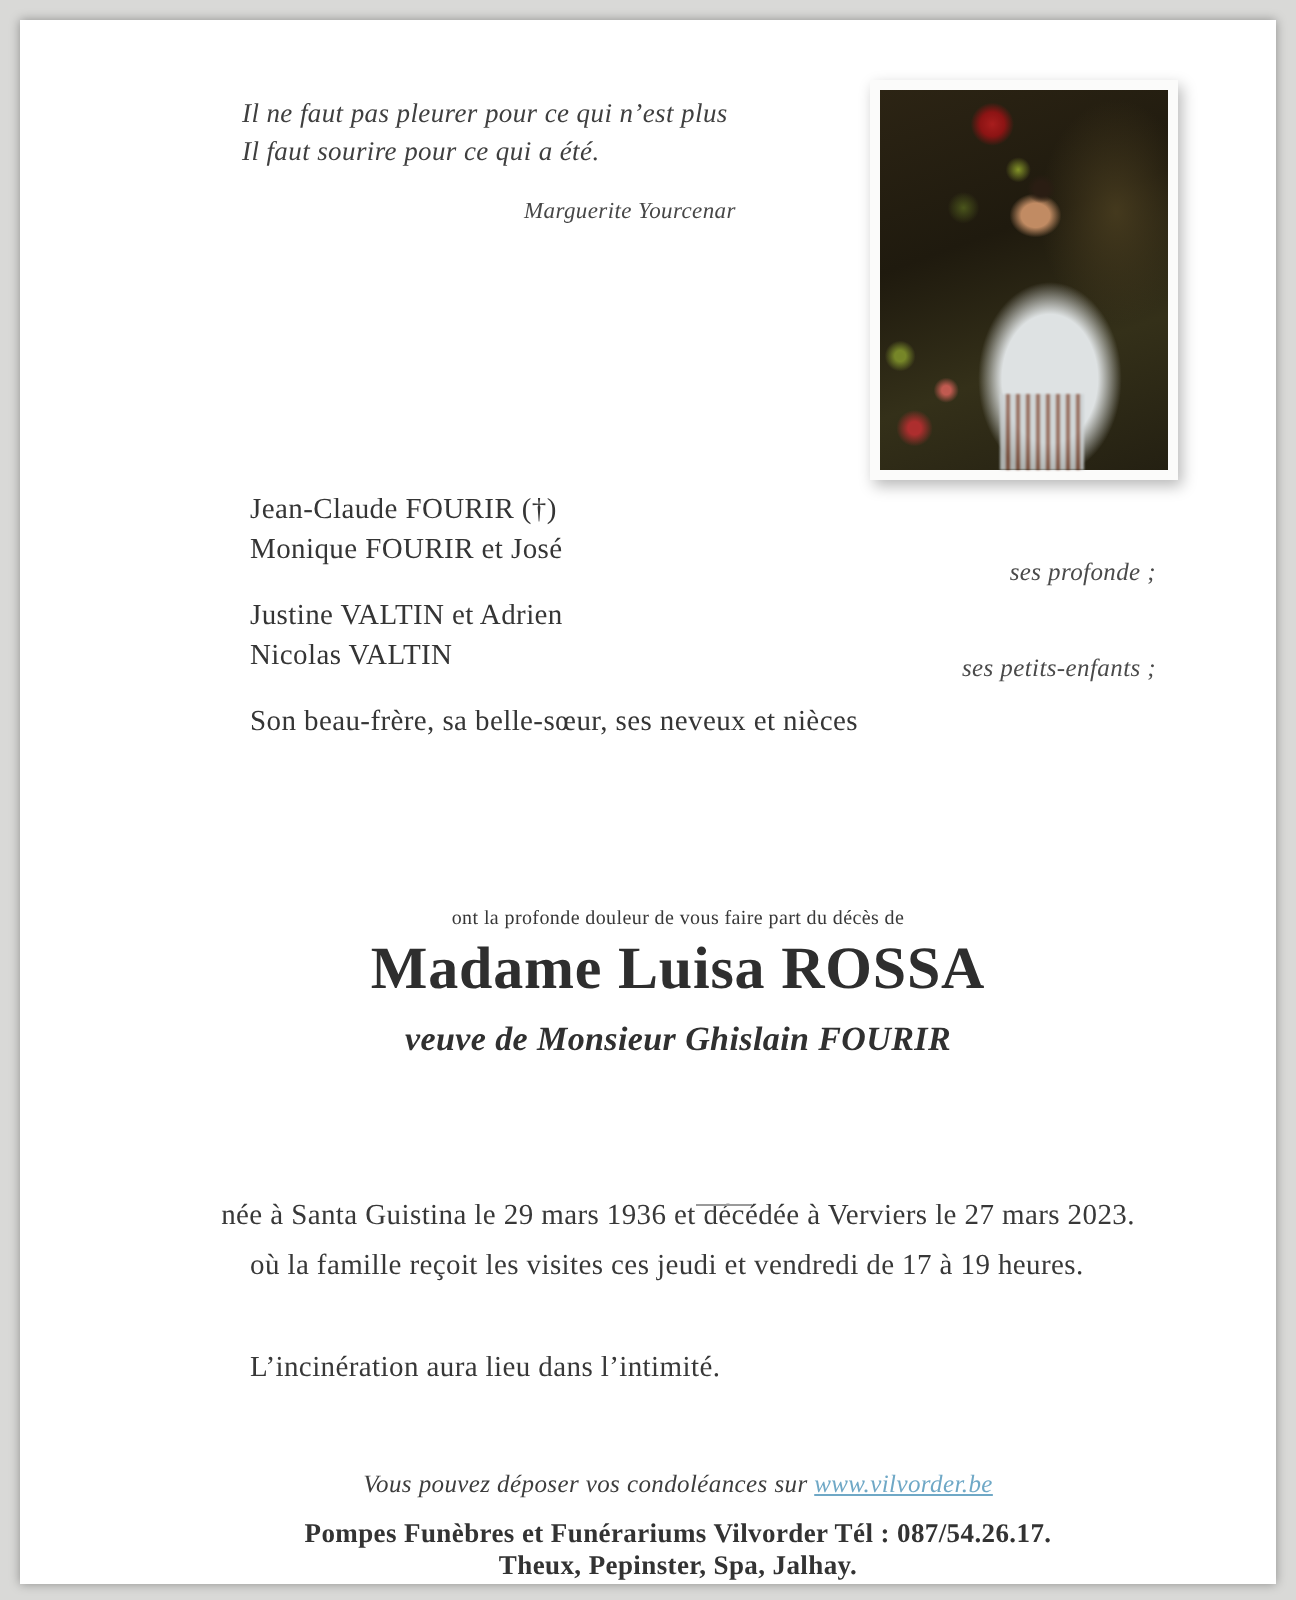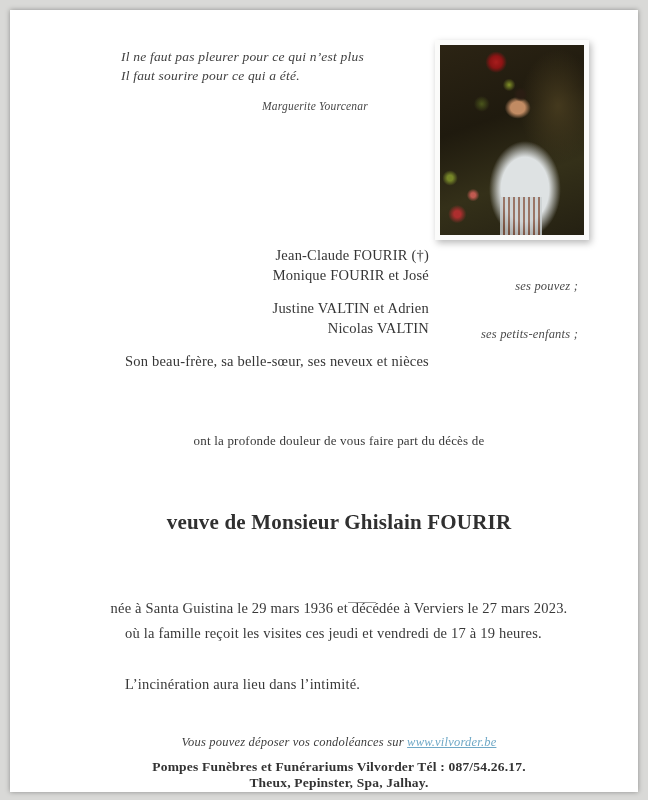--- a/index.html
+++ b/index.html
@@ -38,29 +38,29 @@
       linear-gradient(160deg,#2c2414 0%,#1f1a0e 38%,#343019 68%,#242012 100%);
     background-color:#241e10;
   }
   .photo::after{ 
     content:"";position:absolute;left:42%;bottom:0;width:42px;height:20%;
     background:repeating-linear-gradient(90deg,#cdd2d4 0 3px,#8a5a48 3px 5px);
     opacity:.8;filter:blur(.4px);
   }
   
   .names{left:115px;top:236px;font-size:14.5px;line-height:19.5px;letter-spacing:.2px;color:#353535;}
-  .names .group{margin:0 0 14px 0;text-align:right;}
+  .names .group{margin:0 0 14px 0;}
   .side-label{font-style:italic;font-size:12.5px;color:#4a4a4a;right:60px;text-align:right;letter-spacing:.2px;}
   .lbl-children{top:269px;}
   .lbl-grandchildren{top:317px;}
   
   .centercol{left:30px;right:0;text-align:center;letter-spacing:.2px;}
-  .intro{top:423px;font-size:13px;}
+  .intro{top:444px;font-size:10px;}
   .deceased{top:458px;font-size:30px;font-weight:bold;color:#2e2e2e;letter-spacing:.4px;}
-  .relation{top:500px;font-size:21px;font-weight:bold;color:#303030;}
+  .relation{top:500px;font-size:17px;font-weight:bold;color:#303030;font-style:italic;}
   .lifedates{top:551px;font-size:14.5px;margin-top:39px;}
   .divider{left:338px;top:592px;width:28px;height:0;border-top:1.6px solid #9a9a9a;}
   
   .repose{left:115px;top:612px;font-size:14.5px;line-height:22px;letter-spacing:.2px;}
   .ceremony{left:115px;top:666px;font-size:14.5px;letter-spacing:.2px;}
   
   .condolences{top:725px;font-style:italic;font-size:12.5px;color:#3d3d3d;}
   .condolences a{color:#6fa8c6;text-decoration:underline;}
   .company{top:749px;font-size:13.5px;font-weight:bold;color:#333333;line-height:16px;}
   .locations{top:765px;font-size:13.5px;font-weight:bold;color:#333333;}
@@ -83,24 +83,25 @@
       <div>Jean-Claude FOURIR (†)</div>
       <div>Monique FOURIR et  José</div>
     </div>
     <div class="group">
       <div>Justine VALTIN et Adrien</div>
       <div>Nicolas VALTIN</div>
     </div>
     <div>Son beau-frère, sa belle-sœur, ses neveux et nièces</div>
   </div>
 
-  <div class="abs side-label lbl-children">ses pouvez ;</div>
+  <div class="abs side-label lbl-children">ses profonde ;</div>
   <div class="abs side-label lbl-grandchildren">ses petits-enfants ;</div>
 
   <div class="abs centercol intro">ont la profonde douleur de vous faire part du décès de</div>
+  <div class="abs centercol deceased">Madame Luisa ROSSA</div>
   <div class="abs centercol relation">veuve de Monsieur Ghislain FOURIR</div>
   <div class="abs centercol lifedates">née à Santa Guistina le 29 mars 1936 et décédée à Verviers le 27 mars 2023.</div>
 
   <div class="abs divider"></div>
 
   <div class="abs repose">
     <div>où la famille reçoit les visites ces jeudi et vendredi de 17 à 19 heures.</div>
   </div>
   <div class="abs ceremony">L’incinération aura lieu dans l’intimité.</div>
 

